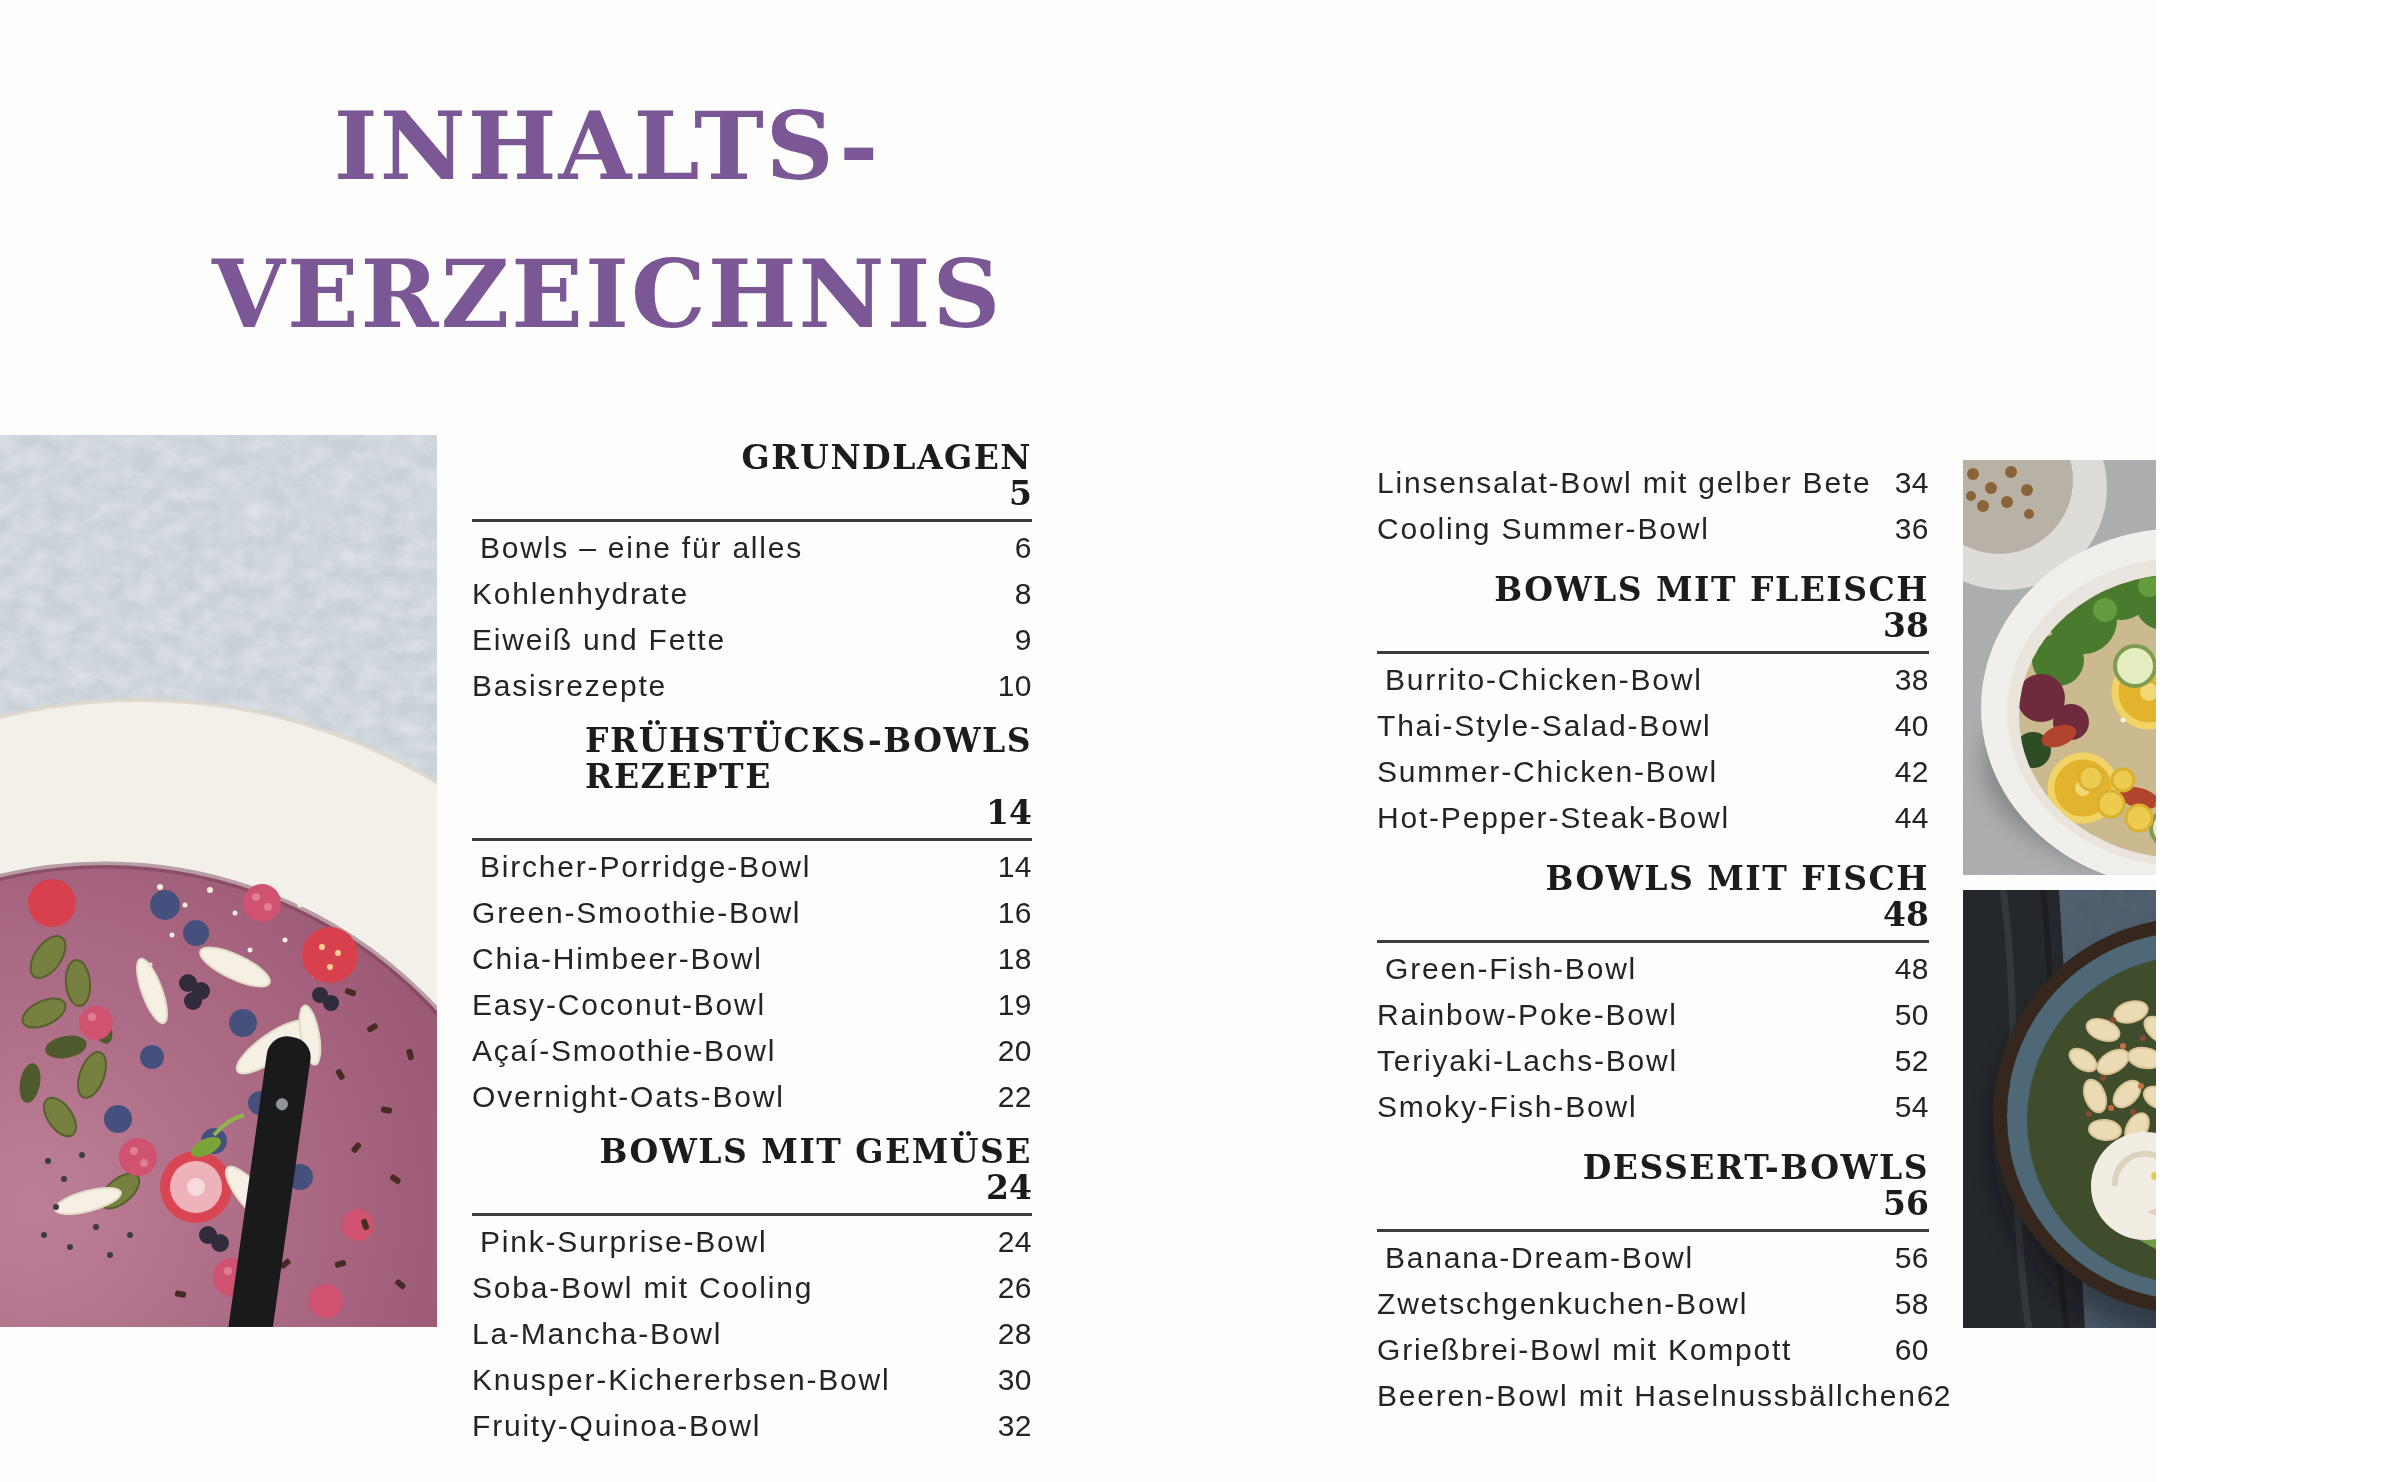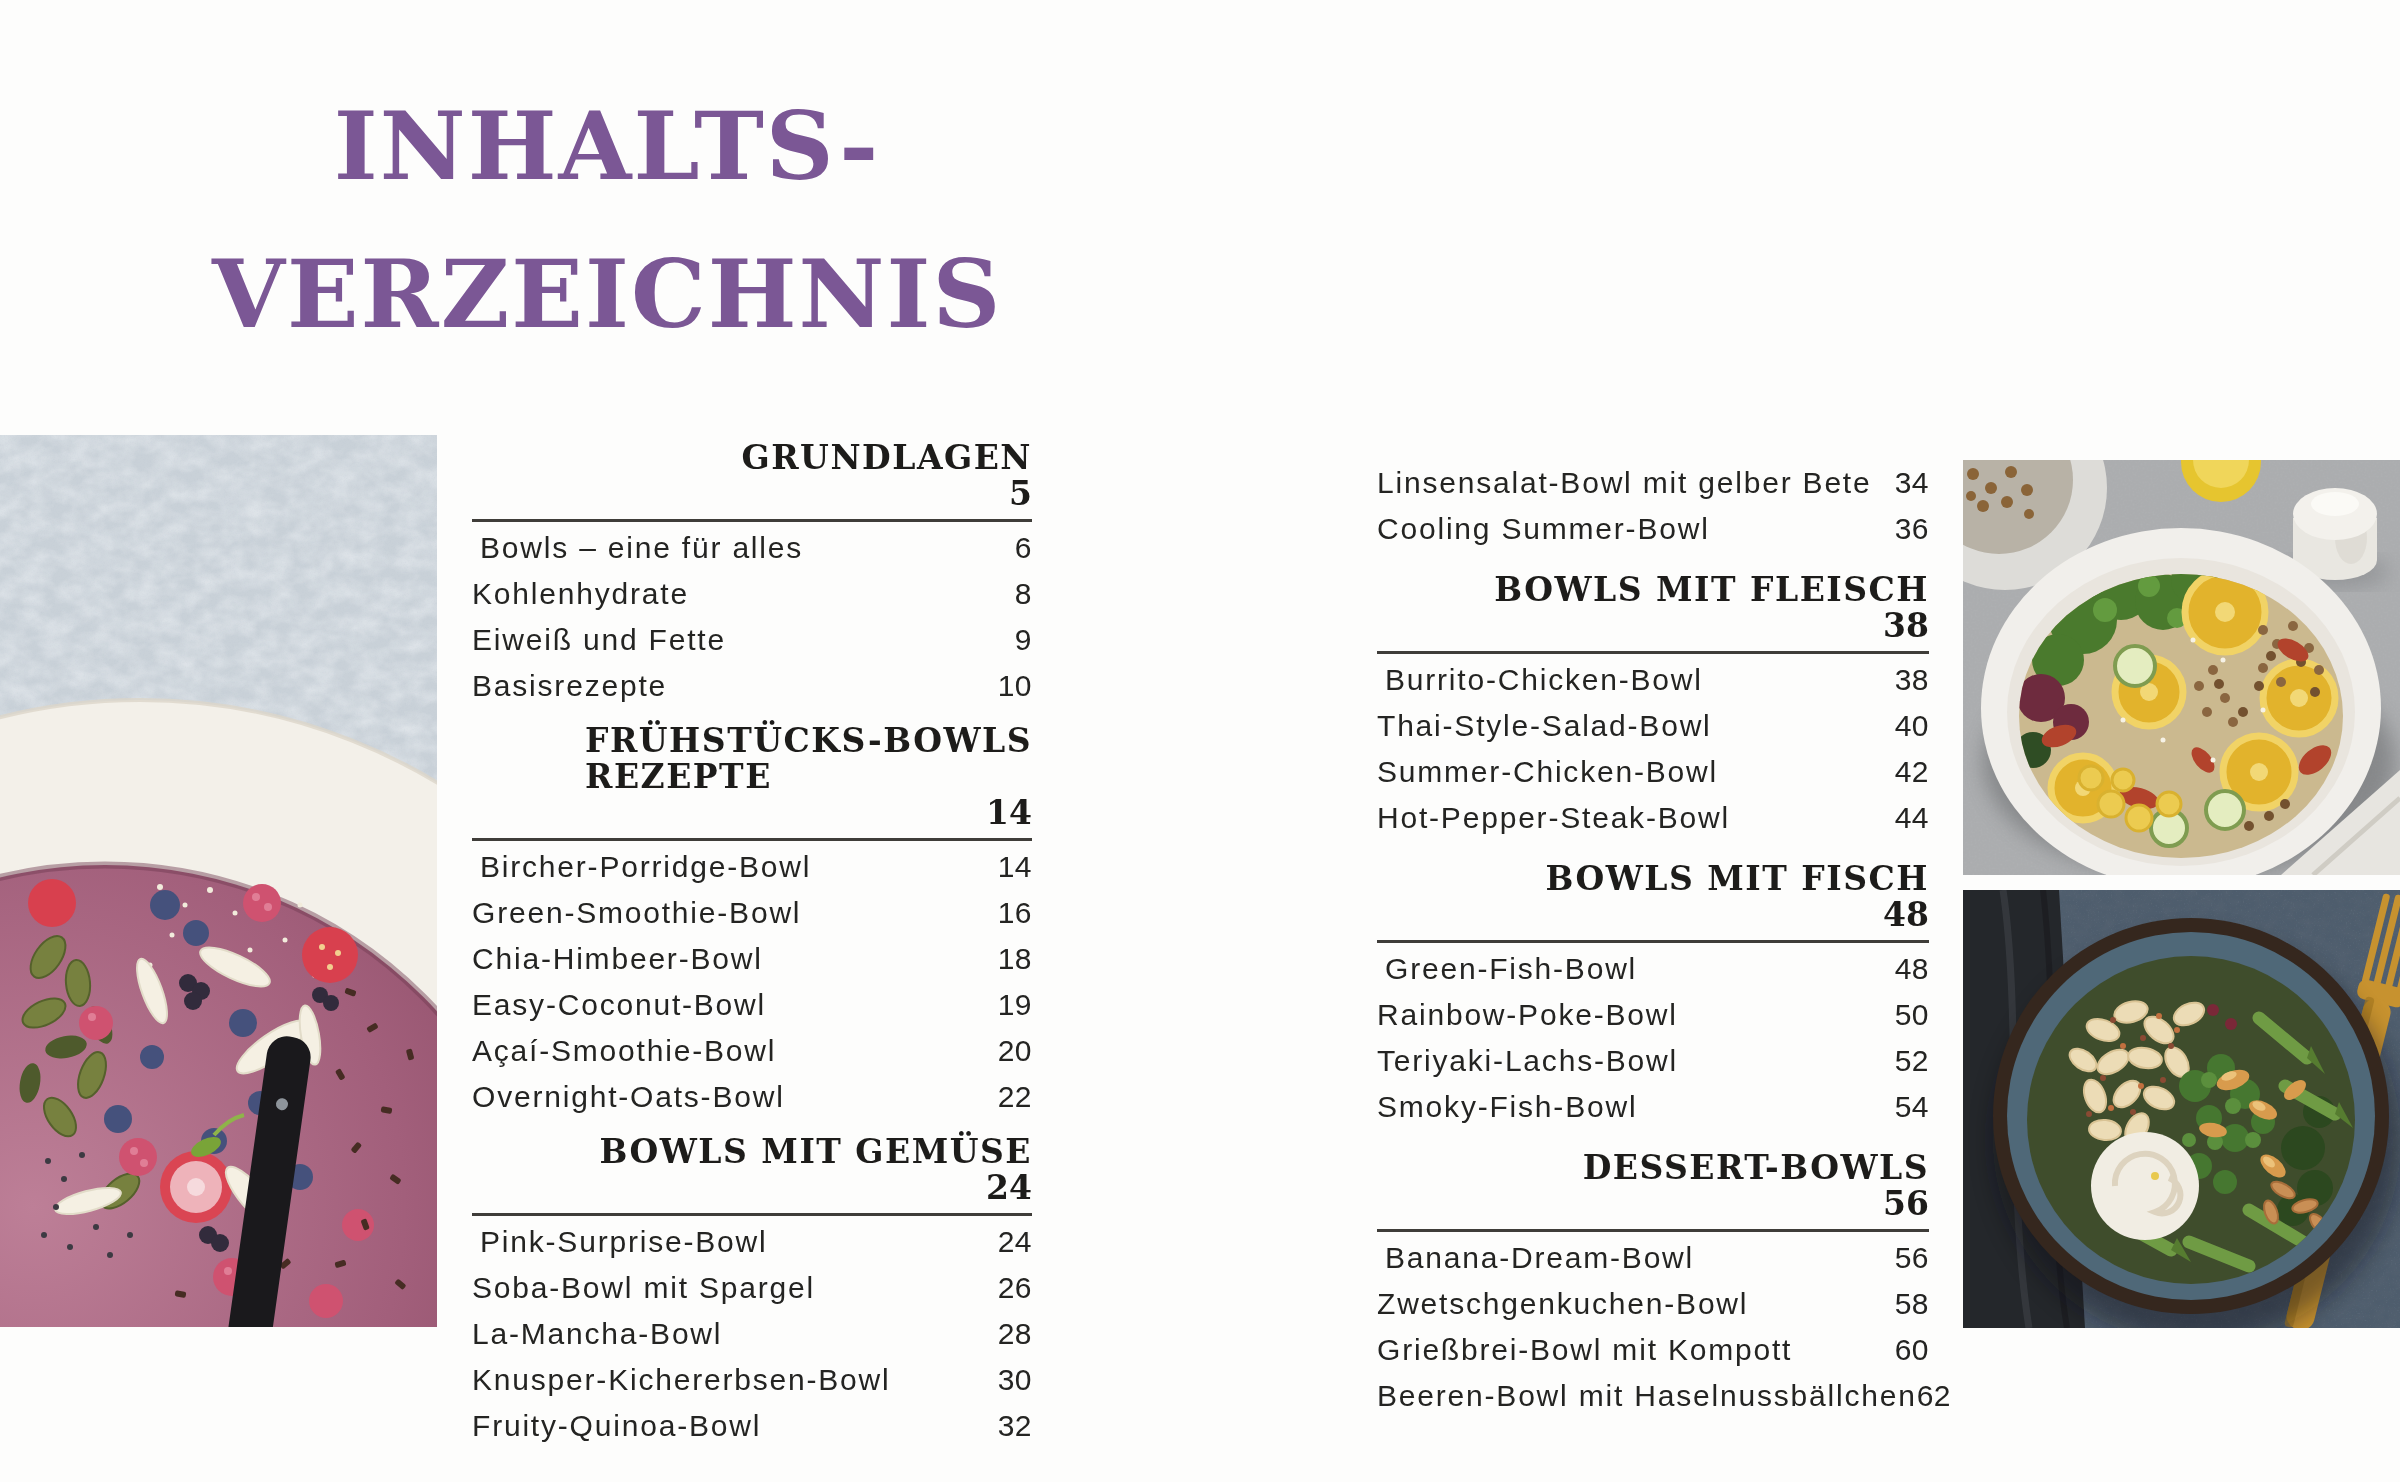--- a/index.html
+++ b/index.html
@@ -1,16 +1,16 @@
 <!DOCTYPE html>
 <html><head>
 <meta charset="utf-8">
 <style>
   html,body{margin:0;padding:0;background:#ffffff;}
-  .page{position:relative;width:2400px;height:1482px;background:#fdfdfc;overflow:hidden;
+  .page{position:relative;width:2156px;height:1482px;background:#fdfdfc;overflow:hidden;
         font-family:"Liberation Sans",sans-serif;color:#242422;}
 
   
   .title{position:absolute;left:212px;top:72px;width:790px;margin:0;text-align:center;
          font-family:"DejaVu Serif",serif;font-weight:700;font-size:94px;line-height:148px;
          letter-spacing:2px;color:#7b5795;}
 
   
   .col{position:absolute;}
   #col-left{left:472px;top:440px;width:560px;}
@@ -534,21 +534,21 @@
         <div class="sec-lines">
           <div class="sec-line">BOWLS MIT GEMÜSE</div>
         </div>
         <div class="sec-page">24</div>
       </div>
       <div class="row">
         <span class="row-label">Pink-Surprise-Bowl</span>
         <span class="row-page">24</span>
       </div>
       <div class="row">
-        <span class="row-label">Soba-Bowl mit Spargel</span>
+        <span class="row-label">Soba-Bowl mit Cooling</span>
         <span class="row-page">26</span>
       </div>
       <div class="row">
         <span class="row-label">La-Mancha-Bowl</span>
         <span class="row-page">28</span>
       </div>
       <div class="row">
         <span class="row-label">Knusper-Kichererbsen-Bowl</span>
         <span class="row-page">30</span>
       </div>

